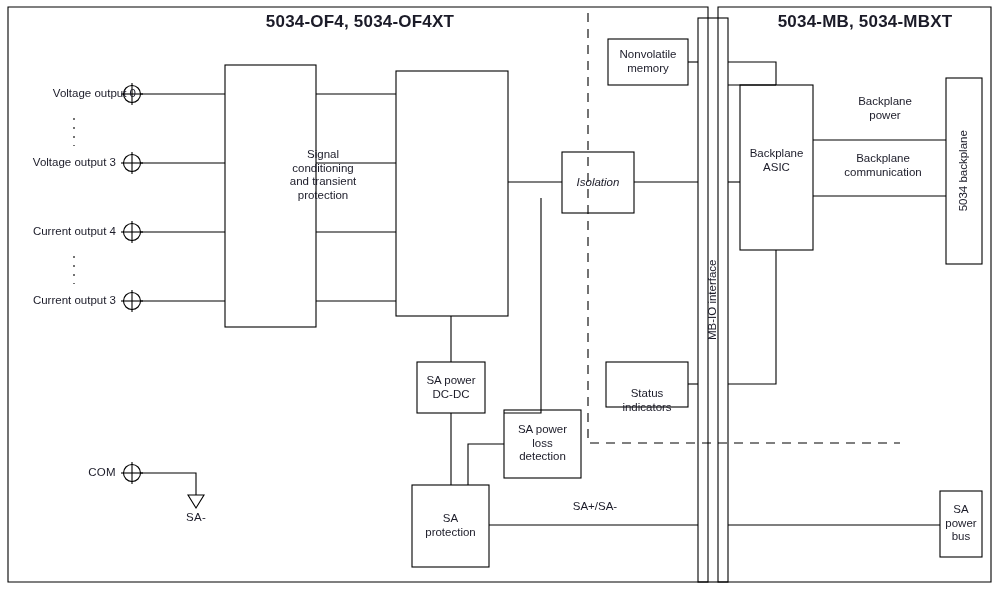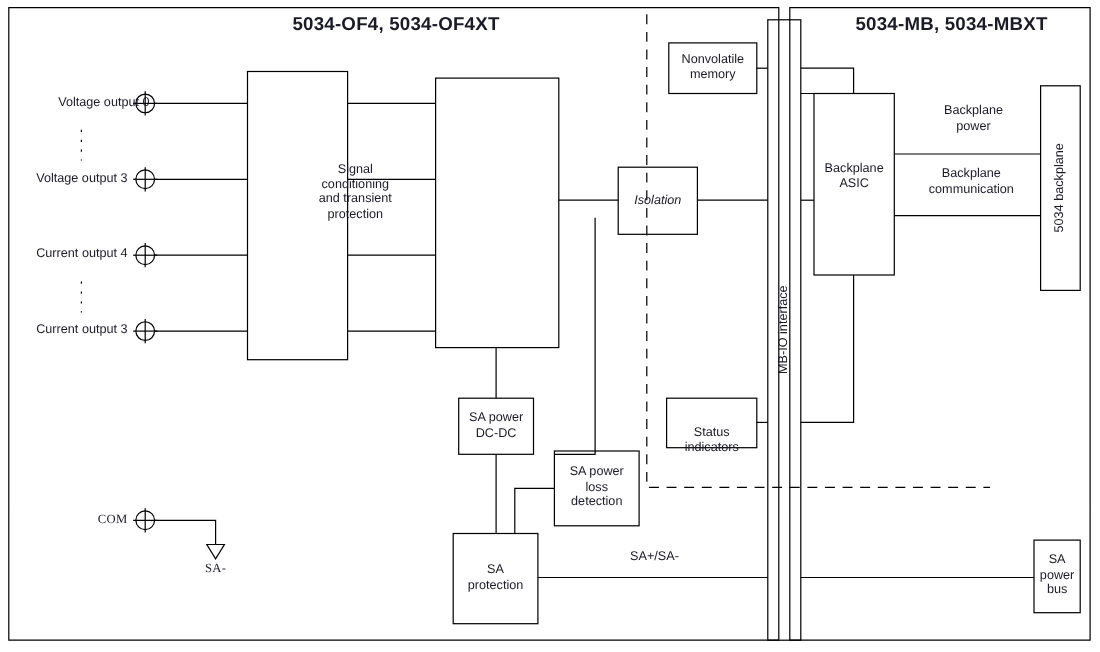--- a/index.html
+++ b/index.html
@@ -9,21 +9,21 @@
   .bx{fill:none;stroke:#000;stroke-width:1.1;}
   .ln{stroke:#000;stroke-width:1.1;fill:none;}
   .dsh{stroke:#000;stroke-width:1.1;fill:none;stroke-dasharray:9 7;}
   .term{fill:none;stroke:#000;stroke-width:1.1;}
   .tri{fill:#fff;stroke:#000;stroke-width:1.1;}
   .lbl{position:absolute;color:#1b1b28;font-size:11.5px;line-height:13.5px;text-align:center;
        font-family:"Liberation Sans", sans-serif;}
   .hdr{font-weight:bold;font-size:17px;letter-spacing:.2px;text-align:center;}
   .vert{transform-origin:center center;}
   .left{text-align:right;}
-  .mono-ish{letter-spacing:.3px;font-family:Liberation Serif, serif;}
+  .mono-ish{letter-spacing:.3px;}
 </style>
 </head>
 <body>
 
 <div id="stage">
 
   <svg viewBox="0 0 1000 593" xmlns="http://www.w3.org/2000/svg">
 
     <path class="ln" d="M8,7 L708,7 L708,582 L8,582 Z"></path>
     <path class="ln" d="M718,7 L991,7 L991,582 L718,582 Z"></path>

